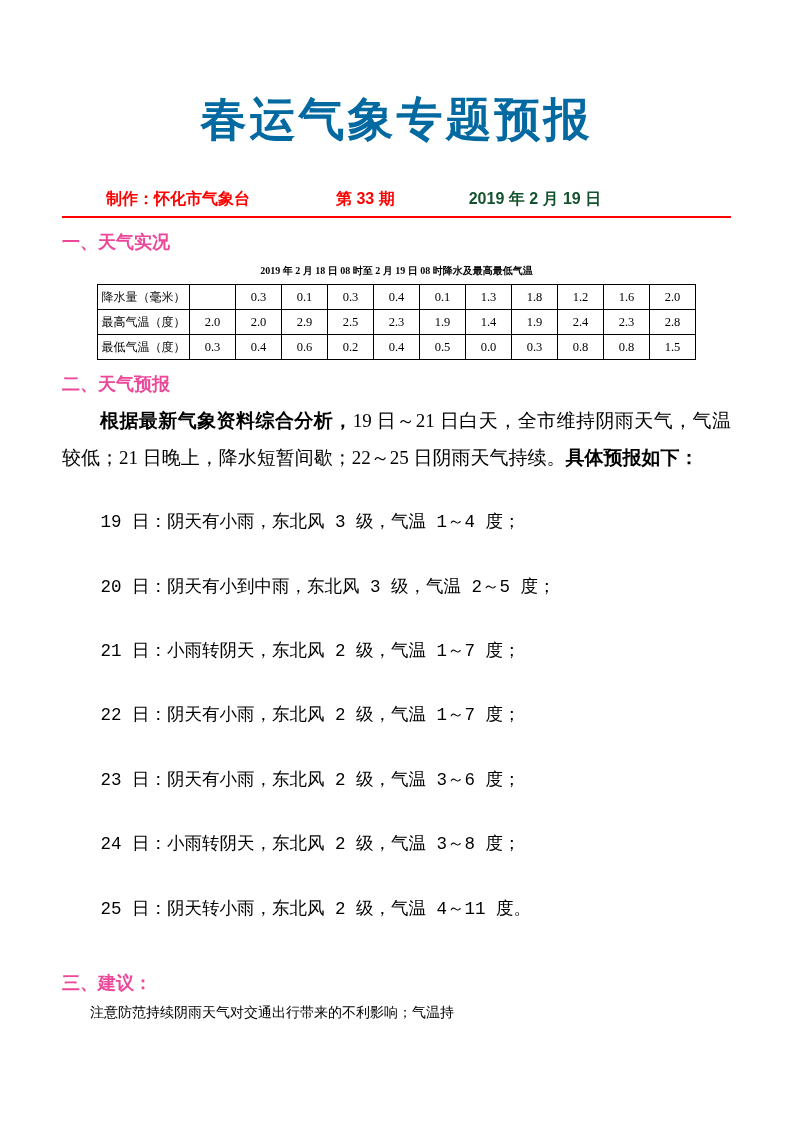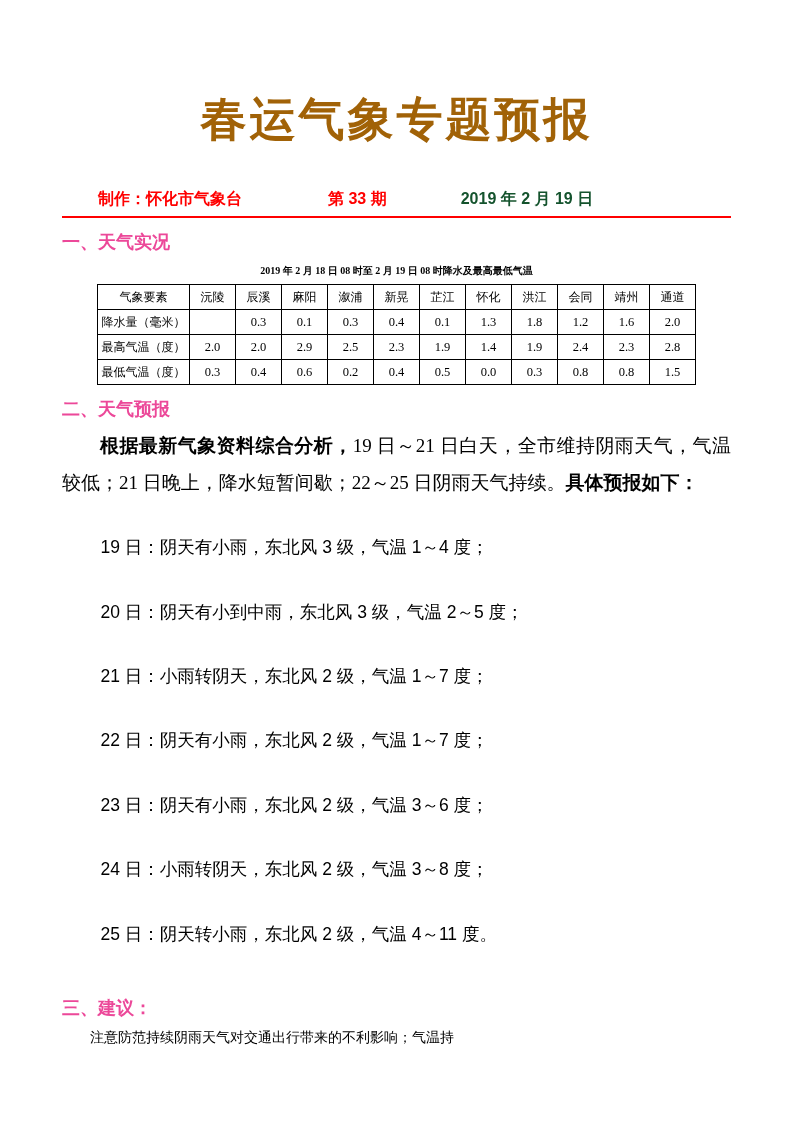--- a/index.html
+++ b/index.html
@@ -17,41 +17,42 @@
   }
   .page {
     width: 793px;
     height: 1122px;
     box-sizing: border-box;
     padding: 0 62px;
     position: relative;
   }
   .doc-title {
     text-align: center;
-    color: #a16207;
+    color: #0369a1;
     font-family: "DejaVu Serif", "Liberation Serif", serif;
     font-weight: bold;
     font-size: 46px;
     letter-spacing: 3px;
     margin-top: 92px;
     line-height: 1.2;
   }
   .meta-row {
     display: flex;
     align-items: baseline;
     justify-content: flex-start;
     color: #ff0000;
     font-weight: bold;
     font-size: 16px;
     font-family: "Liberation Sans", sans-serif;
     margin-top: 42px;
     padding: 0 10px 0 36px;
   }
   .meta-maker {
     white-space: nowrap;
+    margin-left: 8px;
   }
   .meta-issue {
     margin-left: 86px;
     white-space: nowrap;
   }
   .meta-date {
     margin-left: 74px;
     white-space: nowrap;
     color: #14532d;
   }
@@ -111,21 +112,21 @@
   }
   .forecast-list {
     margin: 2px 0 0 0;
     padding: 0;
     list-style: none;
   }
   .forecast-list li {
     font-size: 17.5px;
     line-height: 2.08;
     text-indent: 2.2em;
-    font-family: Liberation Sans, sans-serif;
+    font-family: Liberation Mono, monospace;
     margin-top: 28px;
   }
   .section-heading.suggest {
     margin-top: 44px;
   }
   .tail-para {
     font-size: 14px;
     line-height: 1.95;
     text-indent: 2em;
     margin-top: 4px;
@@ -145,34 +146,20 @@
     <span class="meta-date">2019 年 2 月 19 日</span>
   </div>
   <div class="meta-rule"></div>
 
   <div class="section-heading">一、天气实况</div>
 
   <div class="table-caption">2019 年 2 月 18 日 08 时至 2 月 19 日 08 时降水及最高最低气温</div>
 
   <table class="wx">
     <tbody>
-      <tr class="header">
-        <td class="rowhead">气象要素</td>
-        <td class="cell">沅陵</td>
-        <td class="cell">辰溪</td>
-        <td class="cell">麻阳</td>
-        <td class="cell">溆浦</td>
-        <td class="cell">新晃</td>
-        <td class="cell">芷江</td>
-        <td class="cell">怀化</td>
-        <td class="cell">洪江</td>
-        <td class="cell">会同</td>
-        <td class="cell">靖州</td>
-        <td class="cell">通道</td>
-      </tr>
       <tr>
         <td class="rowhead">降水量（毫米）</td>
         <td class="cell"></td>
         <td class="cell">0.3</td>
         <td class="cell">0.1</td>
         <td class="cell">0.3</td>
         <td class="cell">0.4</td>
         <td class="cell">0.1</td>
         <td class="cell">1.3</td>
         <td class="cell">1.8</td>

